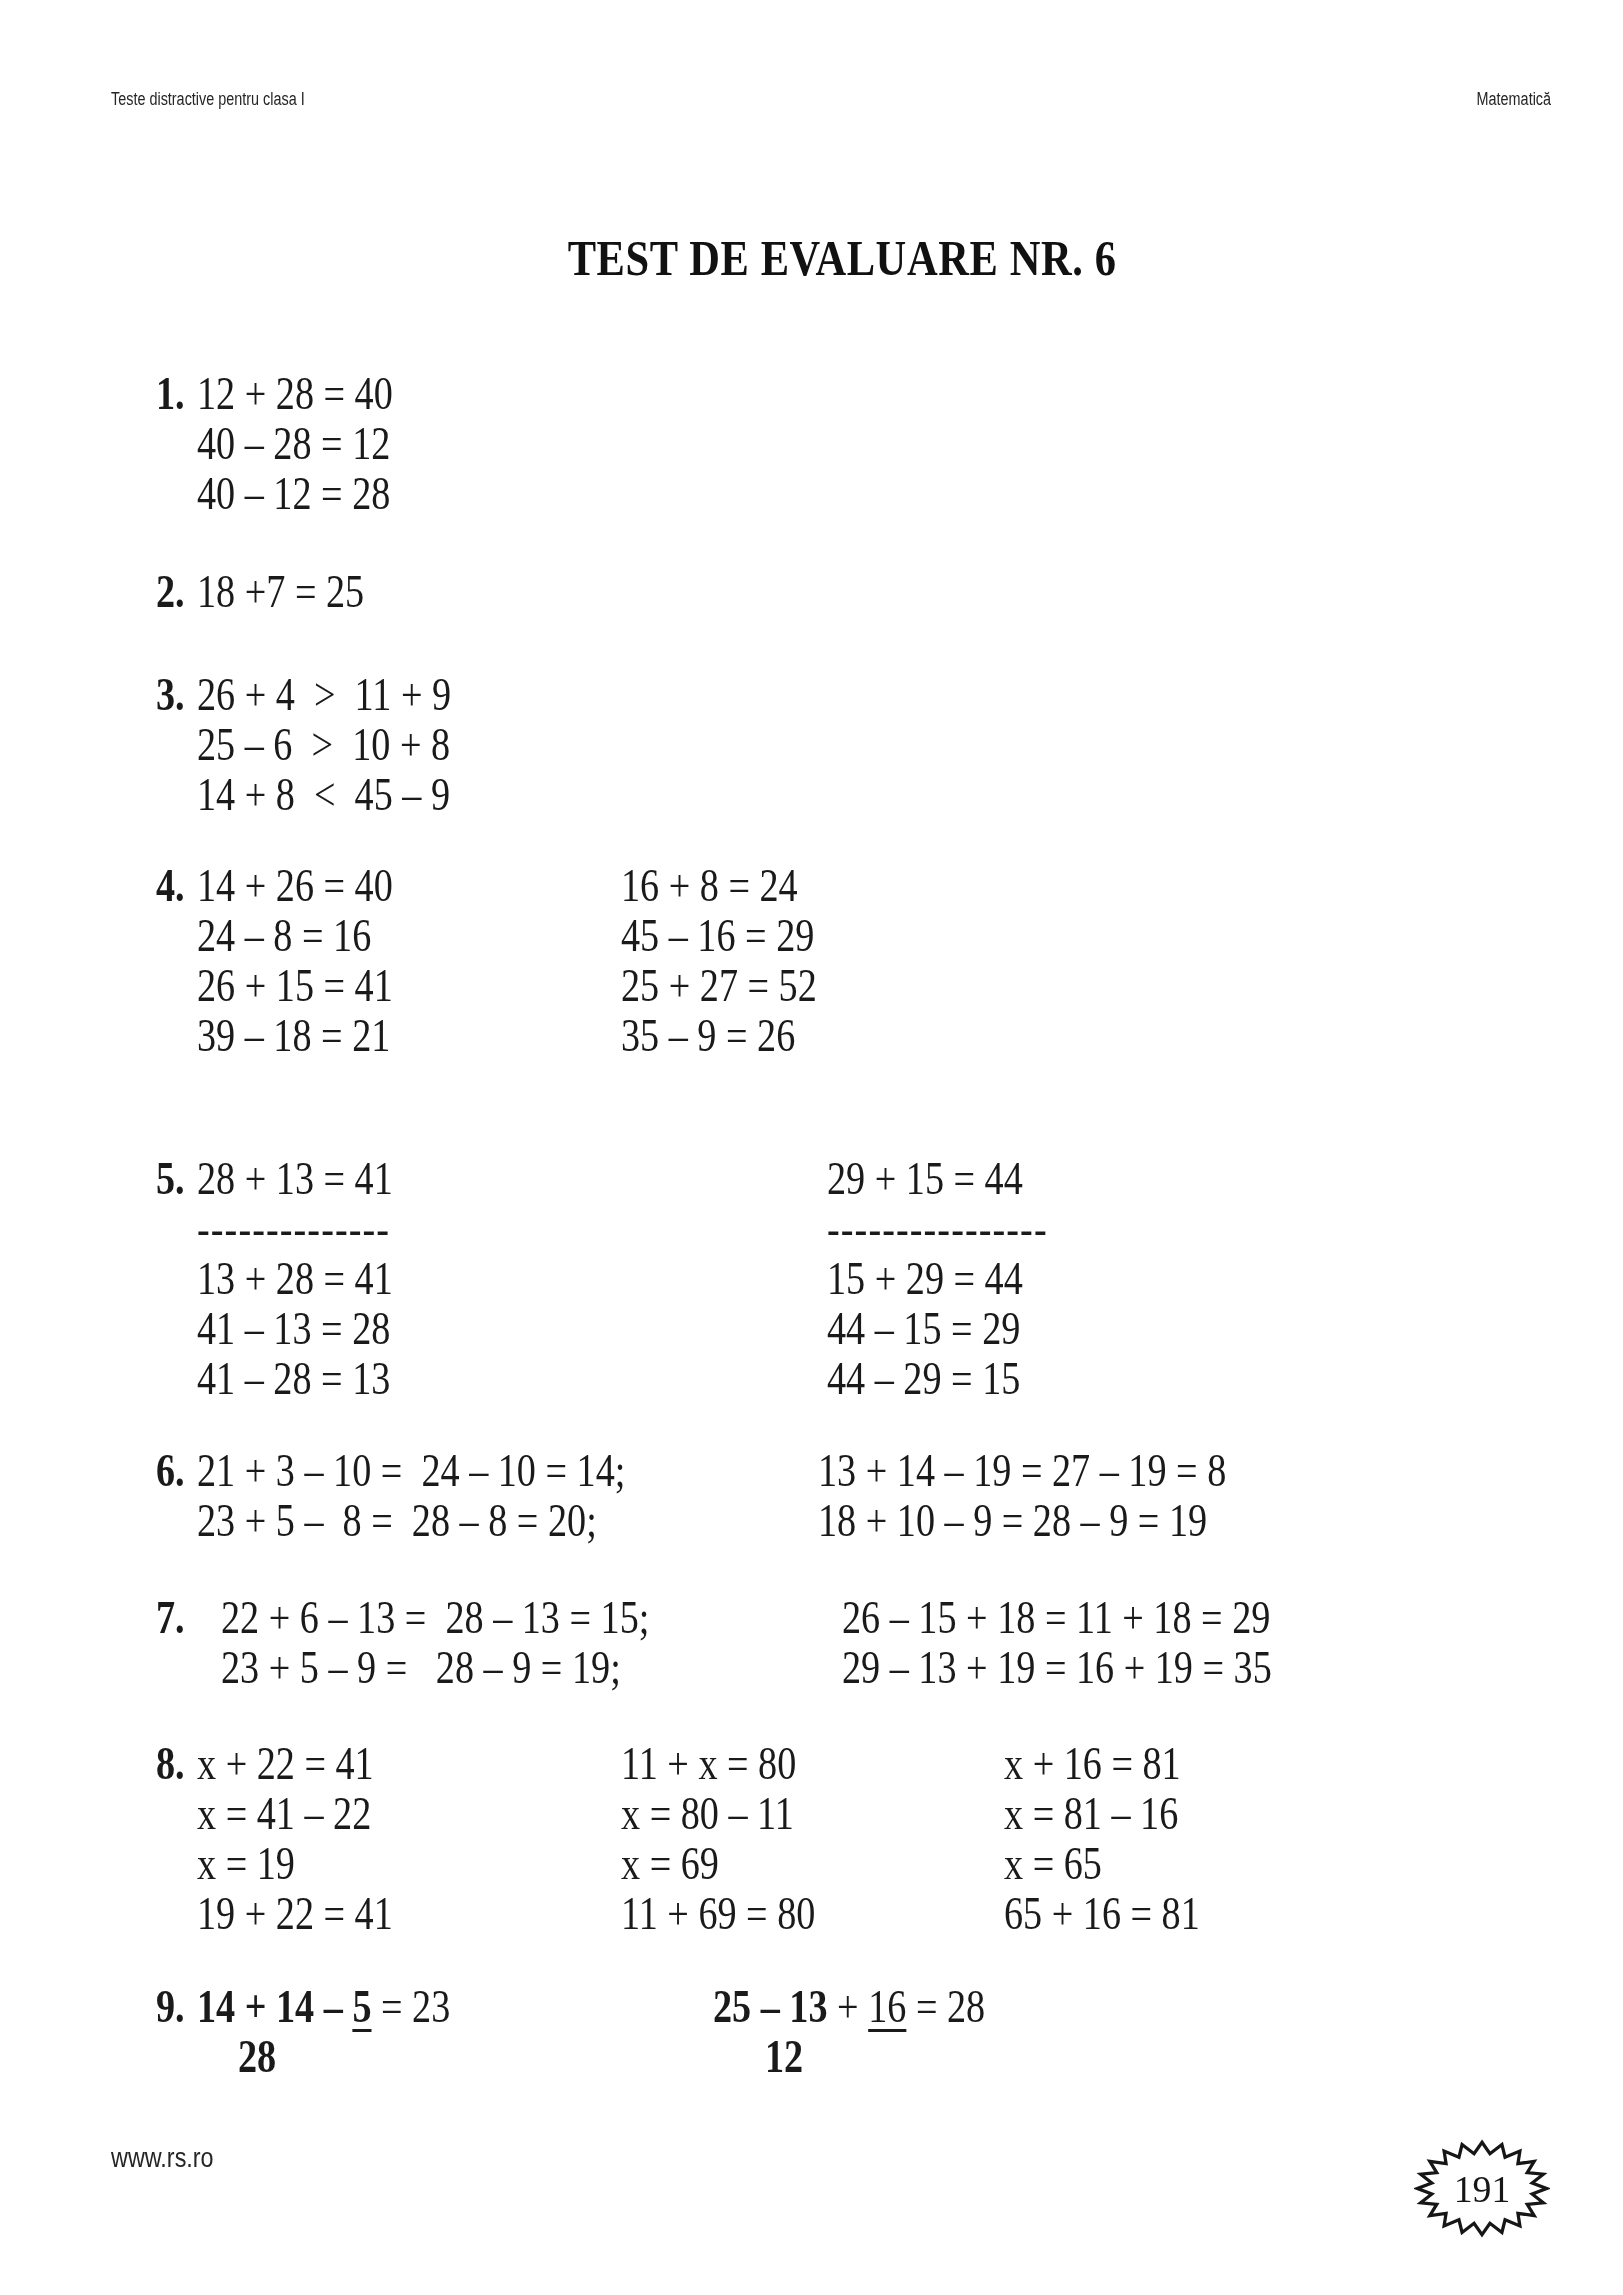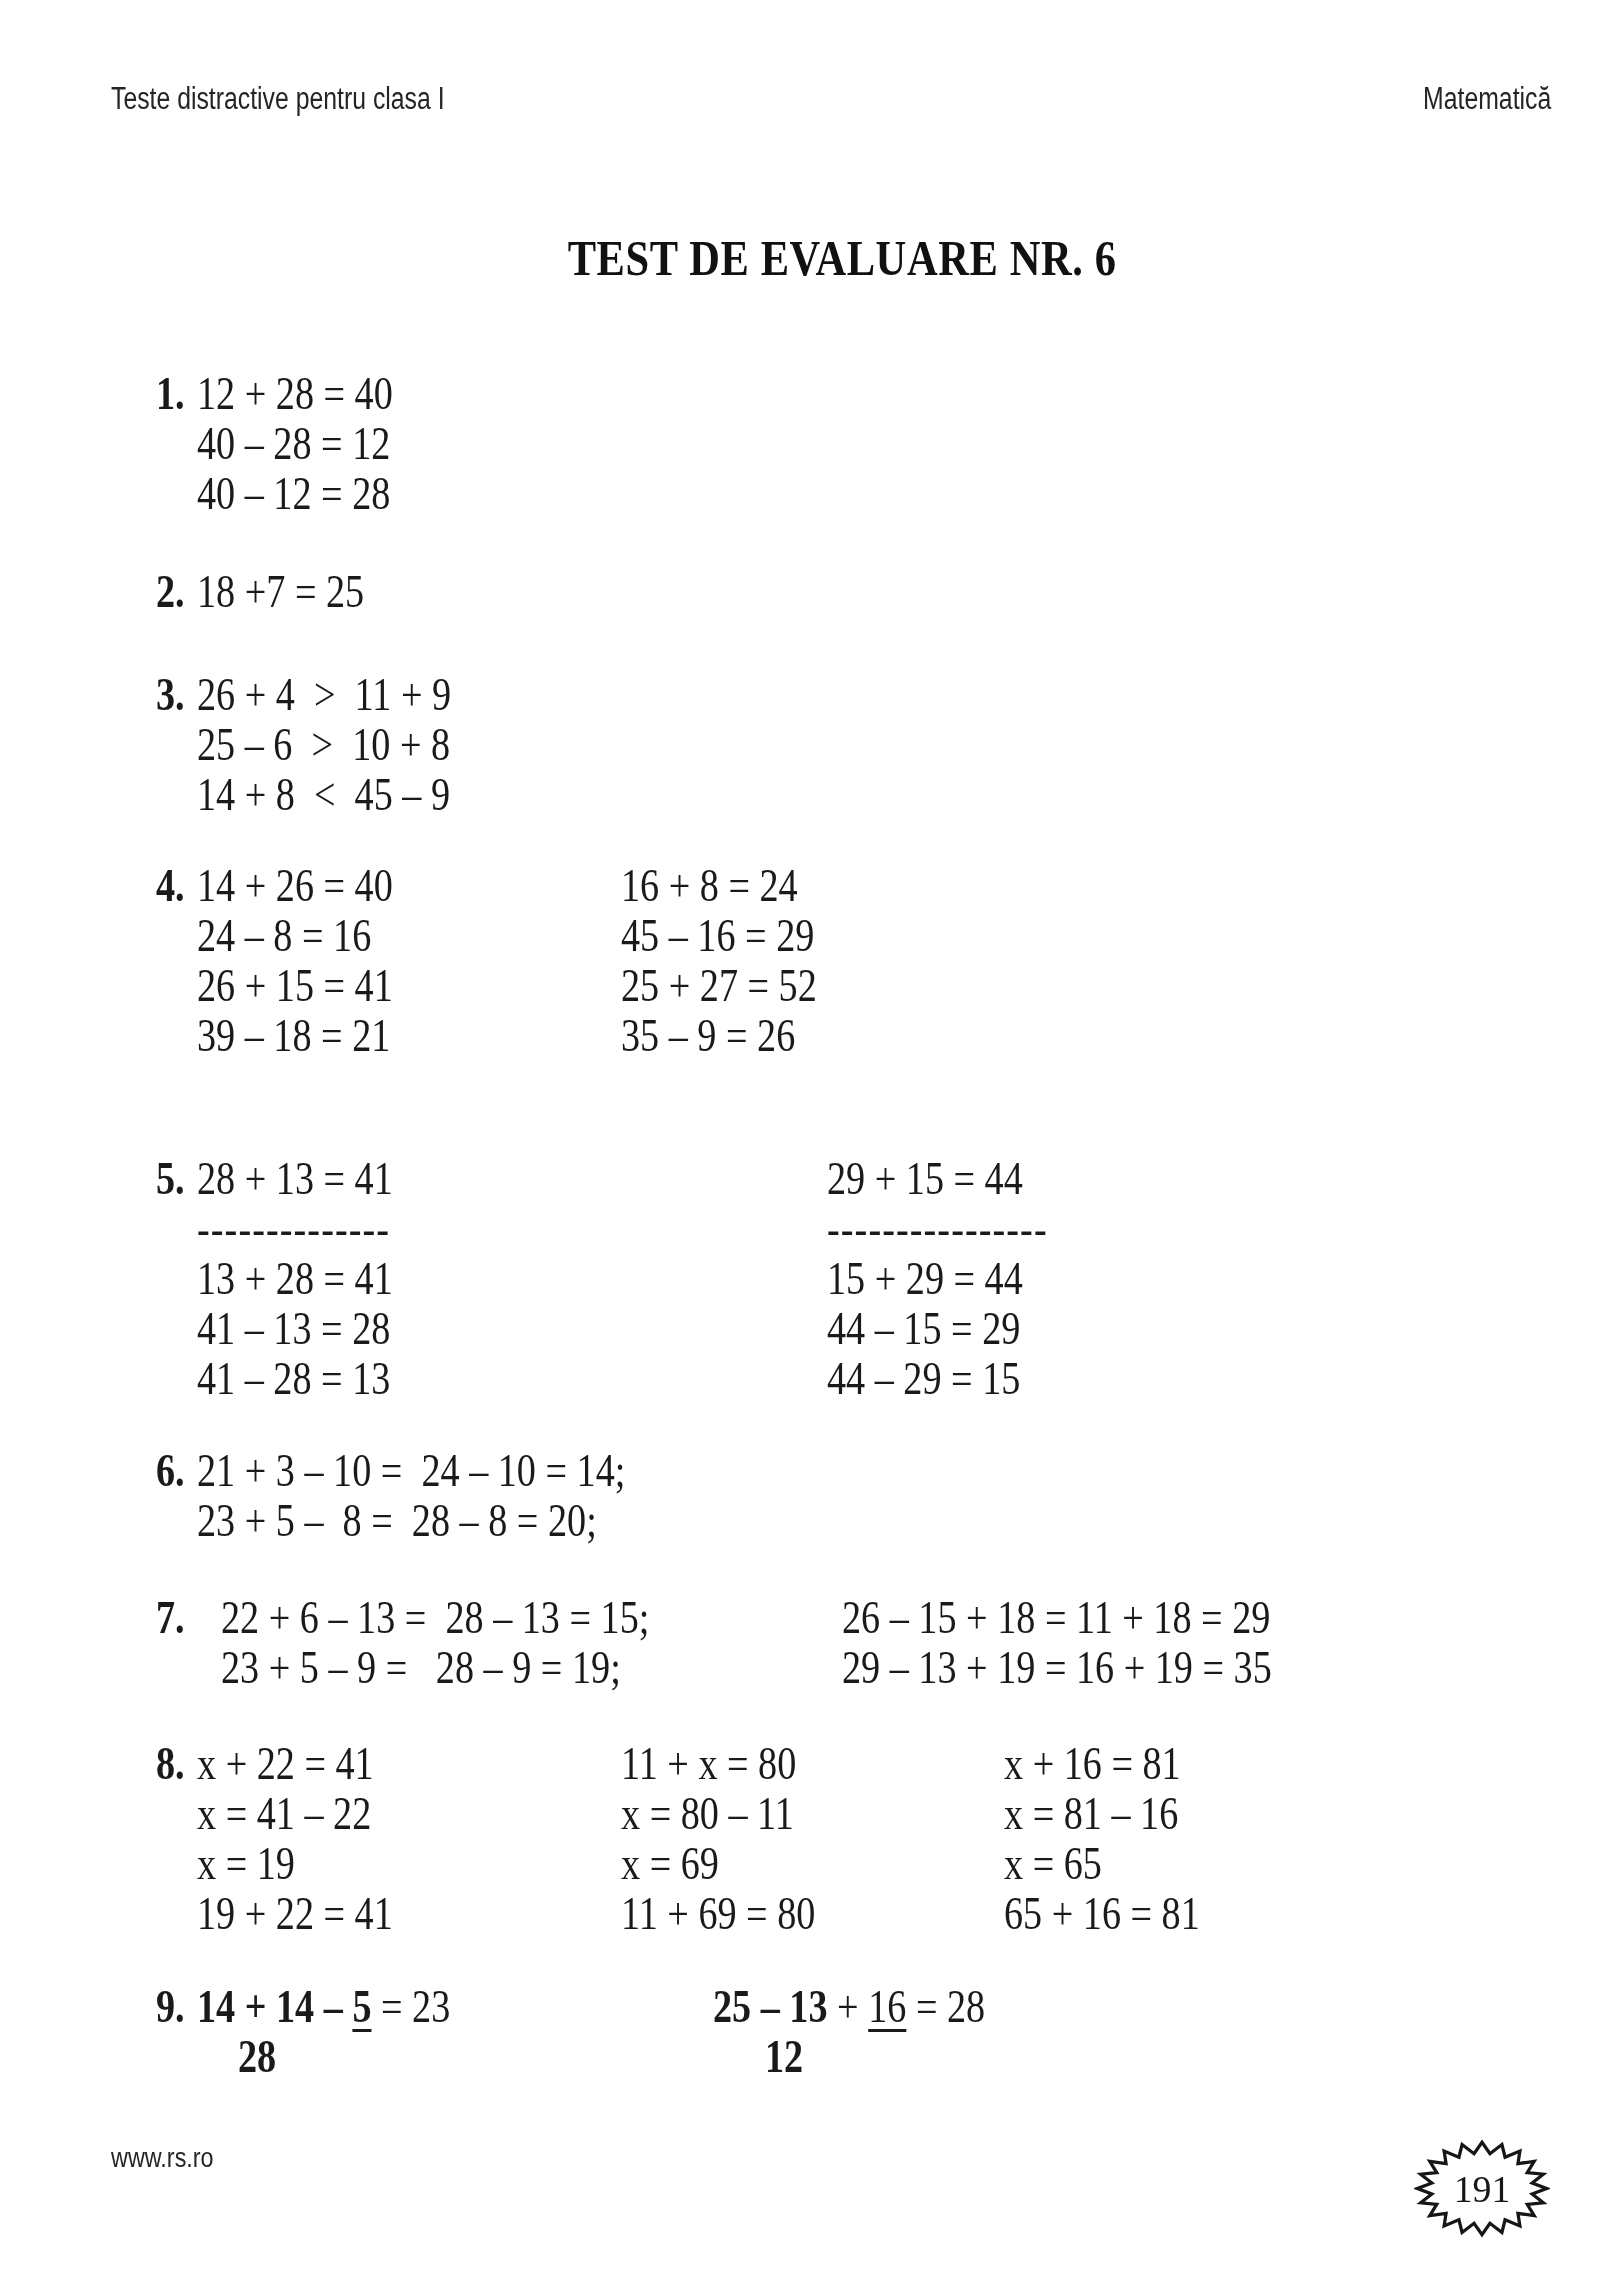--- a/index.html
+++ b/index.html
@@ -13,21 +13,21 @@
     font-family: "Liberation Serif", serif;
     color: #1a1a1a;
   }
 
   
   .header {
     display: flex;
     justify-content: space-between;
     padding: 84px 72px 0 111px;
     font-family: "Liberation Sans", sans-serif;
-    font-size: 31px;
+    font-size: 18px;
     line-height: 30px;
     color: #252525;
   }
   .header .h-left  { transform: scaleX(0.80); transform-origin: 0 50%; white-space: pre; }
   .header .h-right { transform: scaleX(0.80); transform-origin: 100% 50%; white-space: pre; }
 
   
   .title {
     margin-top: 115px;
     padding-left: 72px;
@@ -196,20 +196,24 @@
       </div>
     </div>
 
     <div class="problem p6">
       <div class="num">6.</div>
       <div class="cols">
         <div class="col col1">
           <div class="line">21 + 3 – 10 =  24 – 10 = 14;</div>
           <div class="line">23 + 5 –  8 =  28 – 8 = 20;</div>
         </div>
+        <div class="col">
+          <div class="line">13 + 14 – 19 = 27 – 19 = 8</div>
+          <div class="line">18 + 10 – 9 = 28 – 9 = 19</div>
+        </div>
       </div>
     </div>
 
     <div class="problem p7">
       <div class="num">7.</div>
       <div class="cols">
         <div class="col col1">
           <div class="line">22 + 6 – 13 =  28 – 13 = 15;</div>
           <div class="line">23 + 5 – 9 =   28 – 9 = 19;</div>
         </div>

